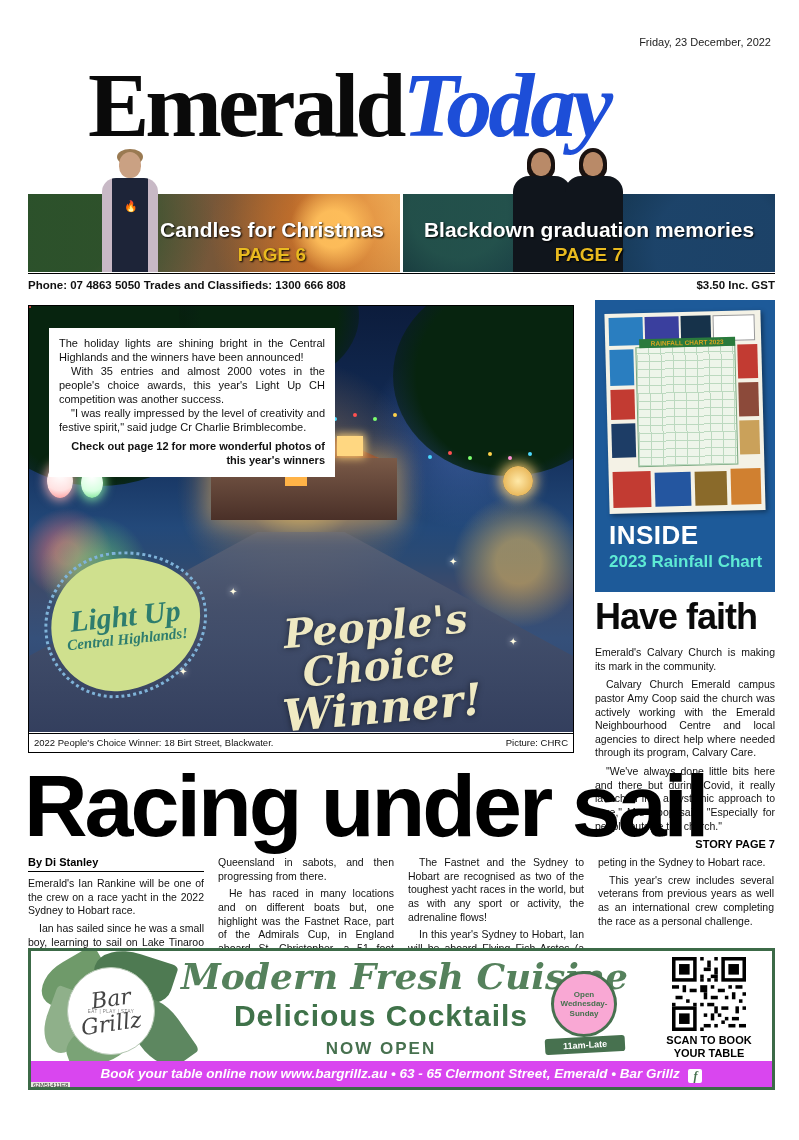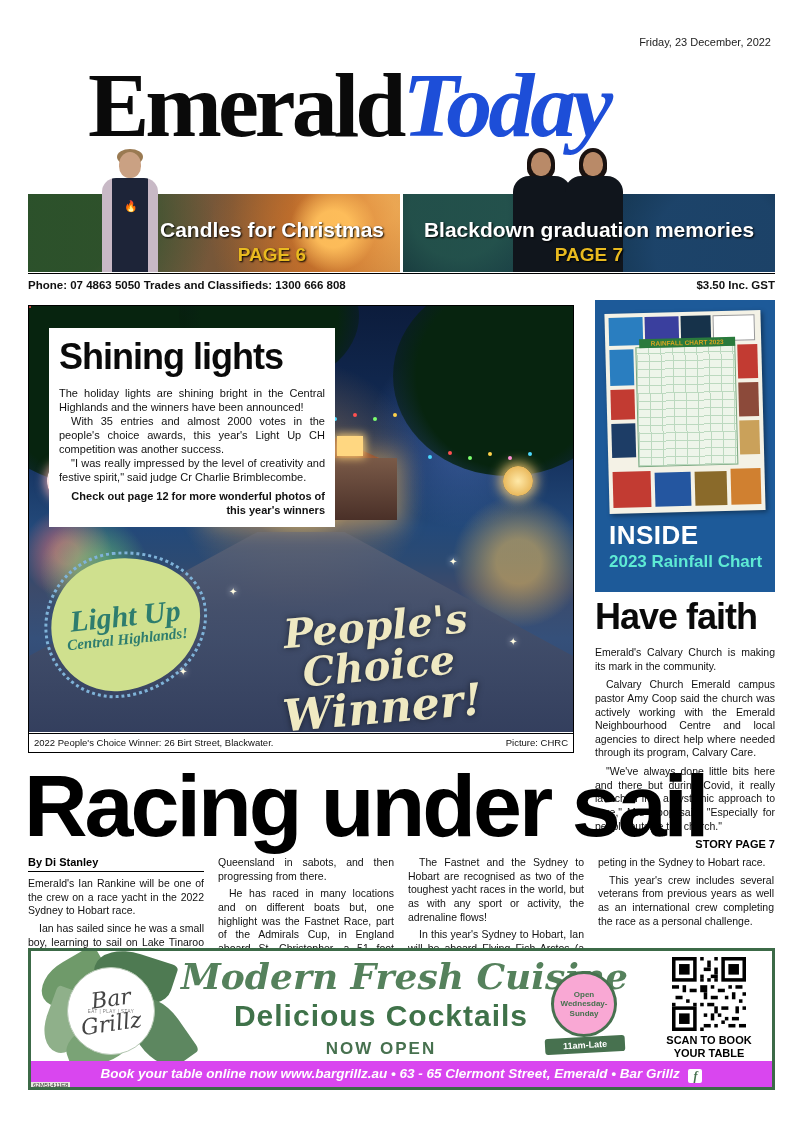--- a/index.html
+++ b/index.html
@@ -215,42 +215,41 @@
           <div class="win w2"></div>
           <div class="win w3"></div>
         <div class="door"></div>
       </div>
       <div class="lightdots"></div>
       <div class="deco d1"></div>
       <div class="deco d2"></div>
       <div class="deco d3"></div>
 
       <div class="storybox">
-        <h1>Shining lights</h1>
         <p>The holiday lights are shining bright in the Central Highlands and the winners have been announced!</p>
         <p class="ind">With 35 entries and almost 2000 votes in the people's choice awards, this year's Light Up CH competition was another success.</p>
         <p class="ind">"I was really impressed by the level of creativity and festive spirit," said judge Cr Charlie Brimblecombe.</p>
         <p class="kicker">Check out page 12 for more wonderful photos of this year's winners</p>
       </div>
 
       <div class="overlay-logo">
         <div class="l1">Light Up</div>
         <div class="l2">Central Highlands!</div>
       </div>
       <div class="overlay-script">
         <div class="s1">People's Choice</div>
         <div class="s2">Winner!</div>
       </div>
       <div class="spark" style="left:200px; top:280px">✦</div>
       <div class="spark" style="left:420px; top:250px">✦</div>
       <div class="spark" style="left:480px; top:330px">✦</div>
       <div class="spark" style="left:150px; top:360px">✦</div>
     </div>
     <div class="caption-bar">
-      <span>2022 People's Choice Winner: 26 Birt Street, Blackwater.</span>
+      <span>2022 People's Choice Winner: 18 Birt Street, Blackwater.</span>
       <span class="credit">Picture: CHRC</span>
     </div>
   </div>
 
   <div class="sidebar-blue">
     <div class="chart-page">
       <div class="mini" style="left:4px;top:4px;width:34px;height:28px;background:#2a7ec0"></div>
       <div class="mini" style="left:40px;top:4px;width:34px;height:24px;background:#3a3f9e"></div>
       <div class="mini" style="left:76px;top:4px;width:30px;height:24px;background:#16324a"></div>
       <div class="mini" style="left:108px;top:4px;width:42px;height:26px;background:#fff;border:1px solid #999"></div>

